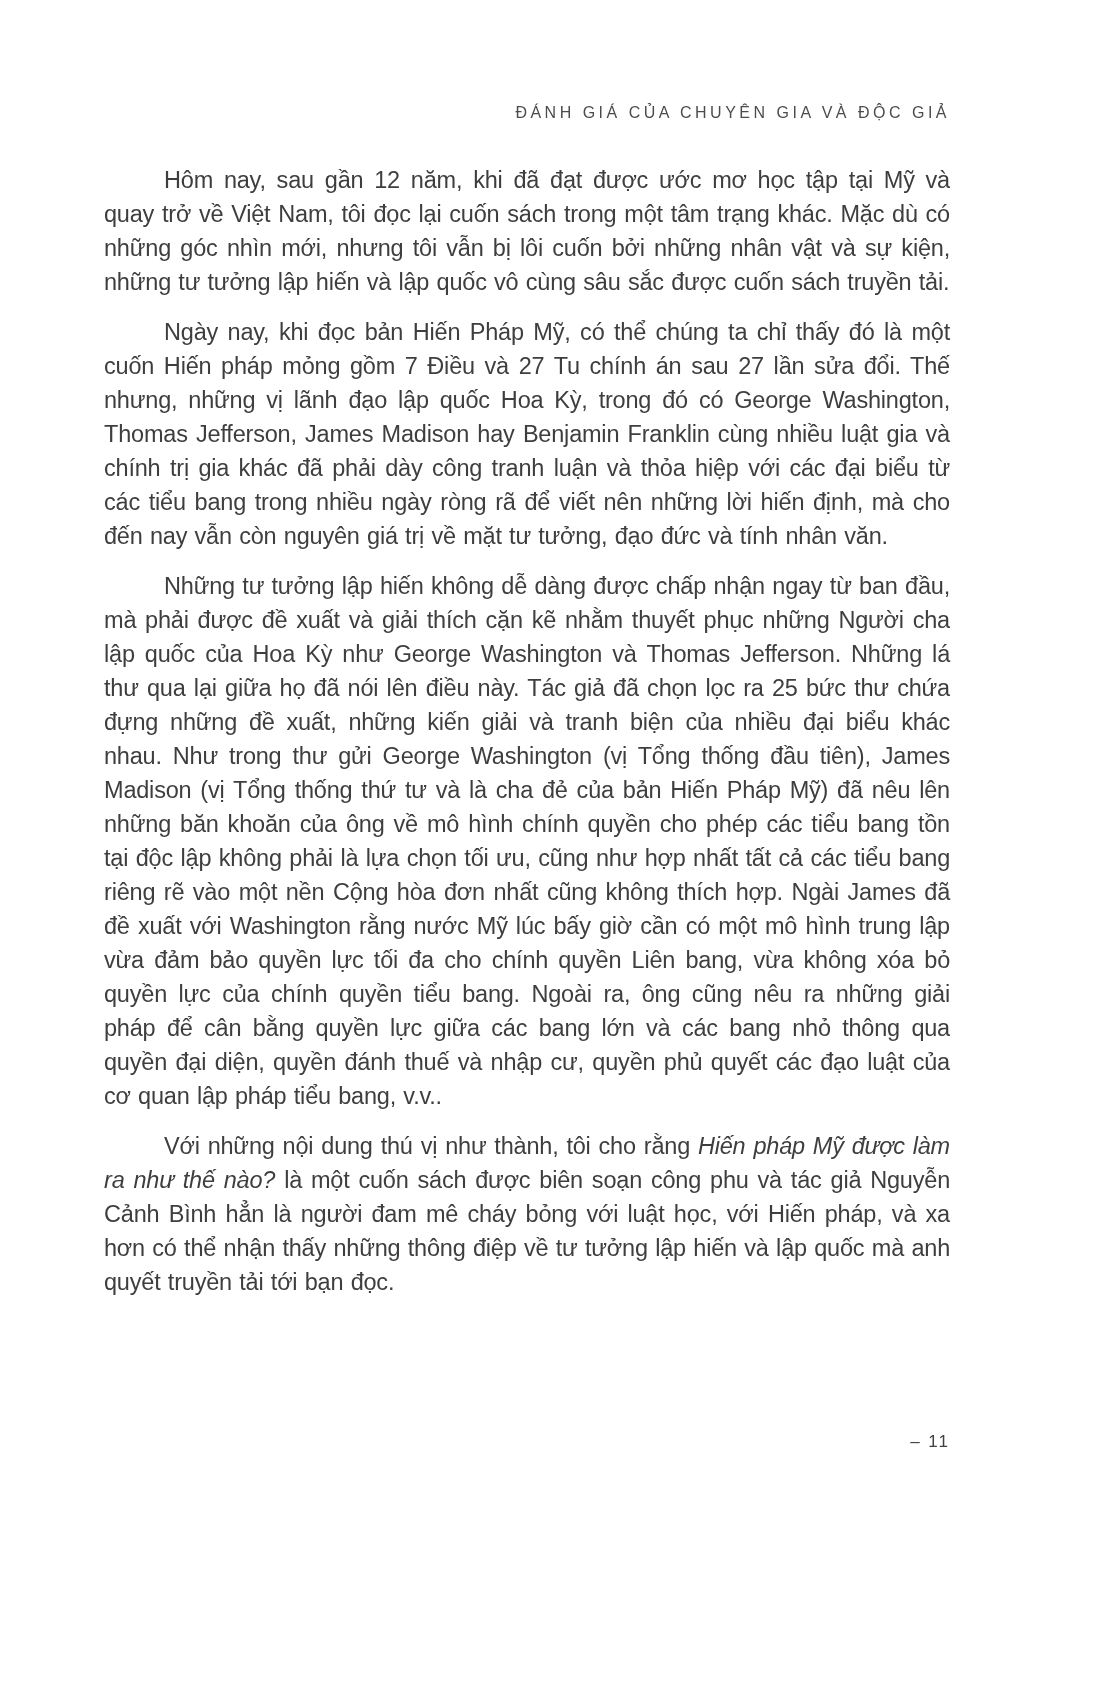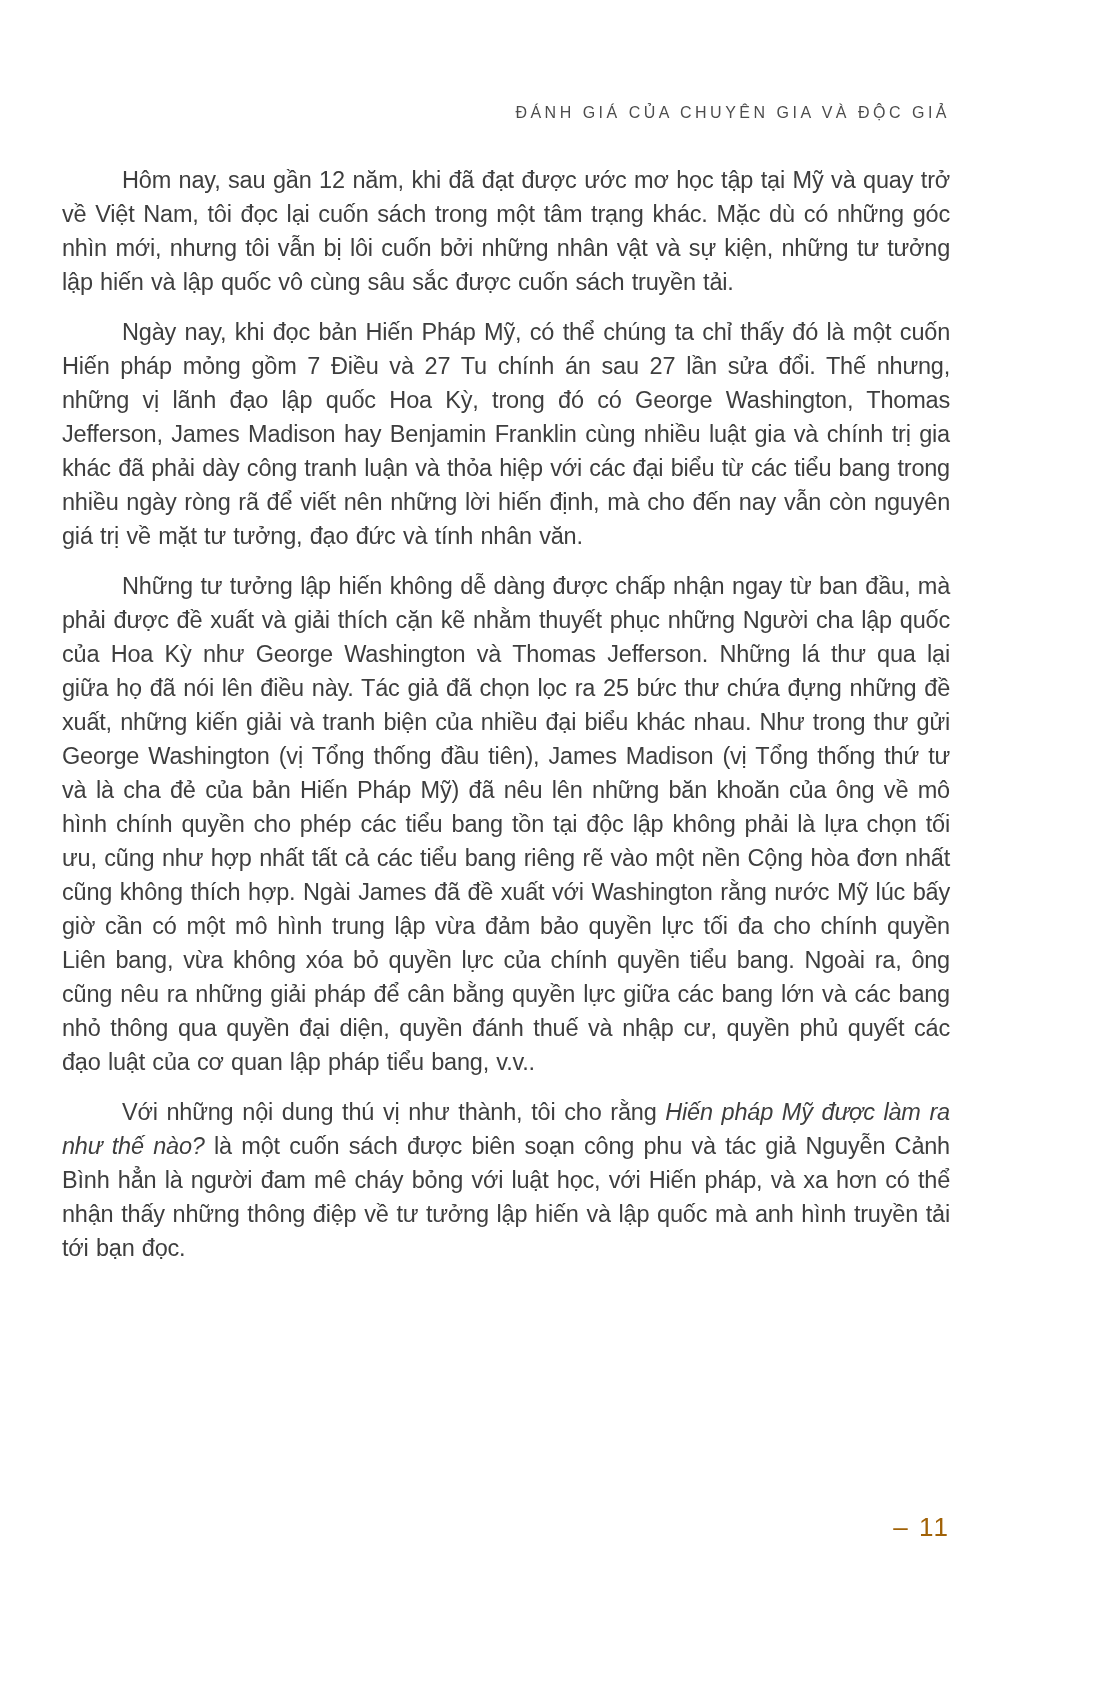--- a/index.html
+++ b/index.html
@@ -2,21 +2,21 @@
 <html lang="vi"><head>
 <meta charset="utf-8">
 <style>
   html, body { margin: 0; padding: 0; background: #ffffff; }
   .page {
     position: relative;
     width: 1100px;
     height: 1700px;
     background: #ffffff;
     box-sizing: border-box;
-    padding: 103px 150px 0 62px;
+    padding: 103px 150px 0 104px;
     font-family: "Liberation Sans", "DejaVu Sans", sans-serif;
     color: #3e3e3e;
     overflow: hidden;
   }
   .running-head {
     text-align: right;
     font-size: 16px;
     line-height: 20px;
     letter-spacing: 3.5px;
     color: #4c4c4c;
@@ -29,42 +29,42 @@
     text-align: justify;
     text-indent: 60px;
     letter-spacing: -0.2px;
     word-spacing: 1px;
     color: #3e3e3e;
   }
   .body-text p.first { margin-top: 40px; }
   .em { font-style: italic; }
   .page-number {
     position: absolute;
-    top: 1512px;
+    top: 1432px;
     right: 150px;
-    font-size: 26px;
+    font-size: 17px;
     letter-spacing: 2px;
-    color: #a16207;
+    color: #404040;
   }
 </style>
 </head>
 <body>
 
 <div class="page">
 
   <div class="running-head">ĐÁNH GIÁ CỦA CHUYÊN GIA VÀ ĐỘC GIẢ</div>
 
   <div class="body-text">
 
     <p class="first"><span>Hôm nay, sau gần 12 năm, khi đã đạt được ước mơ học tập tại Mỹ và quay trở về Việt Nam, tôi đọc lại cuốn sách trong một tâm trạng khác. Mặc dù có những góc nhìn mới, nhưng tôi vẫn bị lôi cuốn bởi những nhân vật và sự kiện, những tư tưởng lập hiến và lập quốc vô cùng sâu sắc được cuốn sách truyền tải.</span></p>
 
     <p><span>Ngày nay, khi đọc bản Hiến Pháp Mỹ, có thể chúng ta chỉ thấy đó là một cuốn Hiến pháp mỏng gồm 7 Điều và 27 Tu chính án sau 27 lần sửa đổi. Thế nhưng, những vị lãnh đạo lập quốc Hoa Kỳ, trong đó có George Washington, Thomas Jefferson, James Madison hay Benjamin Franklin cùng nhiều luật gia và chính trị gia khác đã phải dày công tranh luận và thỏa hiệp với các đại biểu từ các tiểu bang trong nhiều ngày ròng rã để viết nên những lời hiến định, mà cho đến nay vẫn còn nguyên giá trị về mặt tư tưởng, đạo đức và tính nhân văn.</span></p>
 
     <p><span>Những tư tưởng lập hiến không dễ dàng được chấp nhận ngay từ ban đầu, mà phải được đề xuất và giải thích cặn kẽ nhằm thuyết phục những Người cha lập quốc của Hoa Kỳ như George Washington và Thomas Jefferson. Những lá thư qua lại giữa họ đã nói lên điều này. Tác giả đã chọn lọc ra 25 bức thư chứa đựng những đề xuất, những kiến giải và tranh biện của nhiều đại biểu khác nhau. Như trong thư gửi George Washington (vị Tổng thống đầu tiên), James Madison (vị Tổng thống thứ tư và là cha đẻ của bản Hiến Pháp Mỹ) đã nêu lên những băn khoăn của ông về mô hình chính quyền cho phép các tiểu bang tồn tại độc lập không phải là lựa chọn tối ưu, cũng như hợp nhất tất cả các tiểu bang riêng rẽ vào một nền Cộng hòa đơn nhất cũng không thích hợp. Ngài James đã đề xuất với Washington rằng nước Mỹ lúc bấy giờ cần có một mô hình trung lập vừa đảm bảo quyền lực tối đa cho chính quyền Liên bang, vừa không xóa bỏ quyền lực của chính quyền tiểu bang. Ngoài ra, ông cũng nêu ra những giải pháp để cân bằng quyền lực giữa các bang lớn và các bang nhỏ thông qua quyền đại diện, quyền đánh thuế và nhập cư, quyền phủ quyết các đạo luật của cơ quan lập pháp tiểu bang, v.v..</span></p>
 
-    <p><span>Với những nội dung thú vị như thành, tôi cho rằng </span><span class="em">Hiến pháp Mỹ được làm ra như thế nào?</span><span> là một cuốn sách được biên soạn công phu và tác giả Nguyễn Cảnh Bình hẳn là người đam mê cháy bỏng với luật học, với Hiến pháp, và xa hơn có thể nhận thấy những thông điệp về tư tưởng lập hiến và lập quốc mà anh hình truyền tải tới bạn đọc.</span></p>
+    <p><span>Với những nội dung thú vị như thành, tôi cho rằng </span><span class="em">Hiến pháp Mỹ được làm ra như thế nào?</span><span> là một cuốn sách được biên soạn công phu và tác giả Nguyễn Cảnh Bình hẳn là người đam mê cháy bỏng với luật học, với Hiến pháp, và xa hơn có thể nhận thấy những thông điệp về tư tưởng lập hiến và lập quốc mà anh quyết truyền tải tới bạn đọc.</span></p>
 
 
   </div>
 
   <div class="page-number">– 11</div>
 
 </div>
 
 </body></html>

